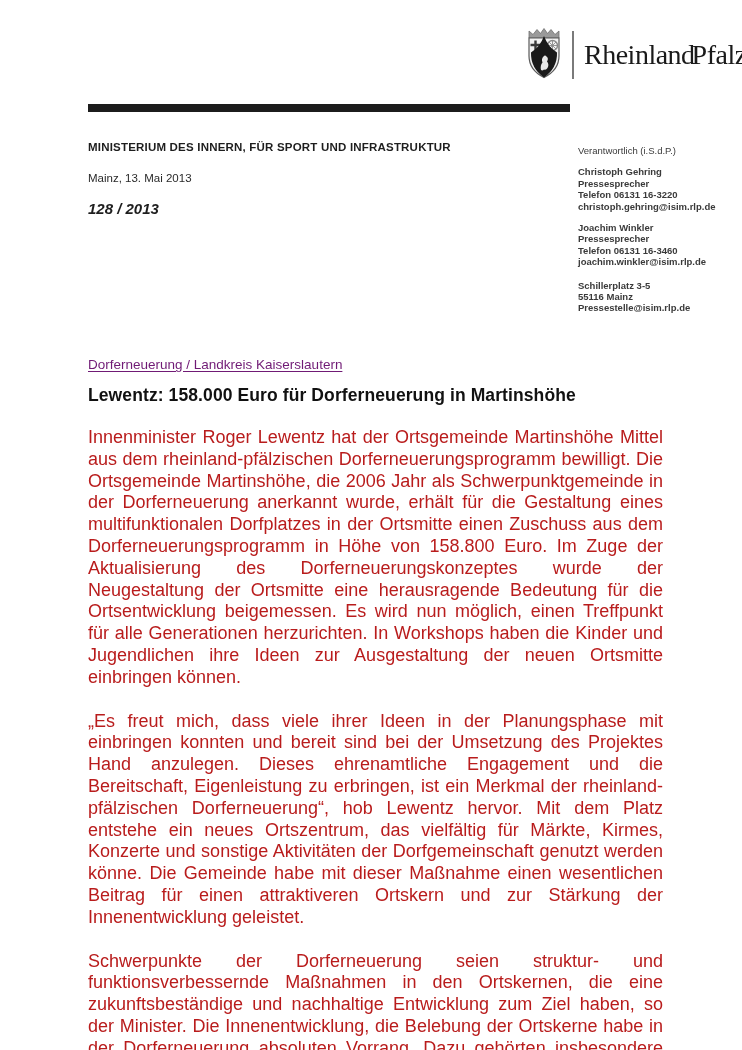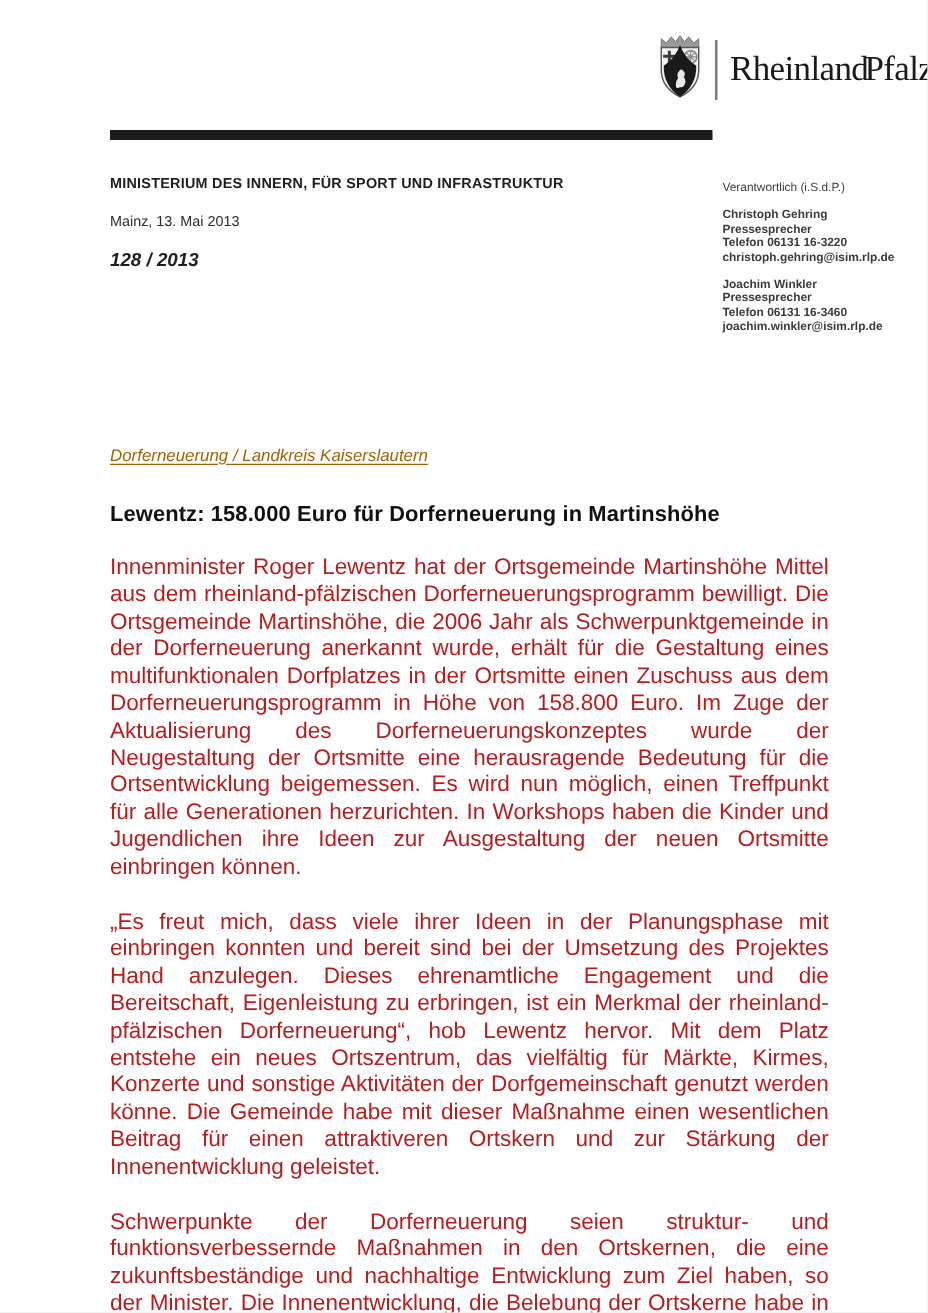--- a/index.html
+++ b/index.html
@@ -98,25 +98,24 @@
 
   
   .article {
     position: absolute;
     left: 88px;
     top: 357px;
     width: 575px;
   }
   .kicker {
     font-size: 13.5px;
-    color: #a16207;
+    color: #701a75;
     text-decoration: underline;
     text-underline-offset: 2px;
-    margin: 0 0 29px 0;
-    font-style: italic;
+    margin: 0 0 13px 0;
   }
   .headline {
     font-size: 17.5px;
     font-weight: bold;
     color: #111111;
     margin: 0 0 21px 0;
     letter-spacing: 0.1px;
   }
   .article p {
     font-size: 18px;
@@ -168,20 +167,25 @@
       <div>christoph.gehring@isim.rlp.de</div>
     </div>
 
     <div class="block">
       <div>Joachim Winkler</div>
       <div>Pressesprecher</div>
       <div>Telefon 06131 16-3460</div>
       <div>joachim.winkler@isim.rlp.de</div>
     </div>
 
+    <div class="block addr">
+      <div>Schillerplatz 3-5</div>
+      <div>55116 Mainz</div>
+      <div>Pressestelle@isim.rlp.de</div>
+    </div>
   </aside>
 
   <article class="article">
     <div class="kicker">Dorferneuerung / Landkreis Kaiserslautern</div>
     <h1 class="headline">Lewentz: 158.000 Euro für Dorferneuerung in Martinshöhe</h1>
     <p>Innenminister Roger Lewentz hat der Ortsgemeinde Martinshöhe Mittel aus dem rheinland-pfälzischen Dorferneuerungsprogramm bewilligt. Die Ortsgemeinde Martinshöhe, die 2006 Jahr als Schwerpunktgemeinde in der Dorferneuerung anerkannt wurde, erhält für die Gestaltung eines multifunktionalen Dorfplatzes in der Ortsmitte einen Zuschuss aus dem Dorferneuerungsprogramm in Höhe von 158.800 Euro. Im Zuge der Aktualisierung des Dorferneuerungskonzeptes wurde der Neugestaltung der Ortsmitte eine herausragende Bedeutung für die Ortsentwicklung beigemessen. Es wird nun möglich, einen Treffpunkt für alle Generationen herzurichten. In Workshops haben die Kinder und Jugendlichen ihre Ideen zur Ausgestaltung der neuen Ortsmitte einbringen können.</p>
     <p>„Es freut mich, dass viele ihrer Ideen in der Planungsphase mit einbringen konnten und bereit sind bei der Umsetzung des Projektes Hand anzulegen. Dieses ehrenamtliche Engagement und die Bereitschaft, Eigenleistung zu erbringen, ist ein Merkmal der rheinland-pfälzischen Dorferneuerung“, hob Lewentz hervor. Mit dem Platz entstehe ein neues Ortszentrum, das vielfältig für Märkte, Kirmes, Konzerte und sonstige Aktivitäten der Dorfgemeinschaft genutzt werden könne. Die Gemeinde habe mit dieser Maßnahme einen wesentlichen Beitrag für einen attraktiveren Ortskern und zur Stärkung der Innenentwicklung geleistet.</p>
     <p>Schwerpunkte der Dorferneuerung seien struktur- und funktionsverbessernde Maßnahmen in den Ortskernen, die eine zukunftsbeständige und nachhaltige Entwicklung zum Ziel haben, so der Minister. Die Innenentwicklung, die Belebung der Ortskerne habe in der Dorferneuerung absoluten Vorrang. Dazu gehörten insbesondere die Sanierung und zeitgemäße Umnutzung ortsbildprägender</p>
   </article>
 

